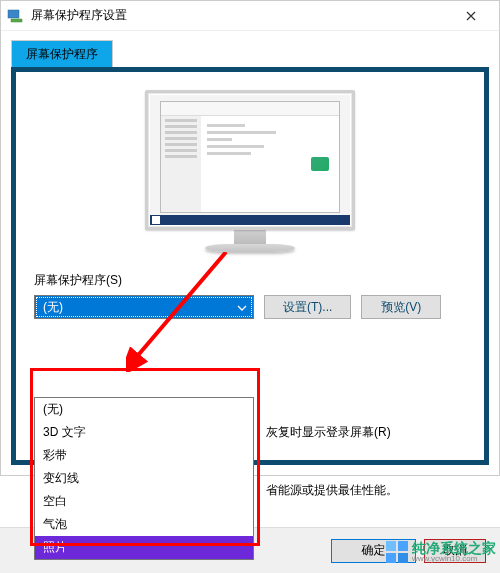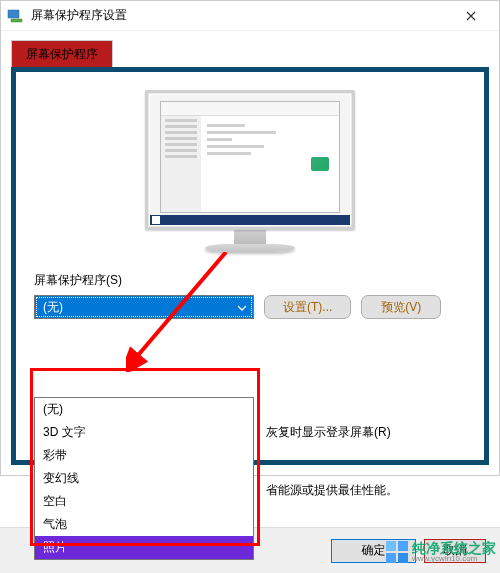--- a/index.html
+++ b/index.html
@@ -3,21 +3,21 @@
 <meta charset="utf-8">
 <style>
   * { box-sizing: border-box; margin: 0; padding: 0; }
   body { font-family: "Microsoft YaHei", "Segoe UI", sans-serif; font-size: 12px; color: #000; background: #fff; width: 500px; height: 573px; overflow: hidden; position: relative; }
   .window { width: 500px; height: 476px; border: 1px solid #ccc; background: #fff; display: flex; flex-direction: column; }
   .titlebar { height: 30px; display: flex; align-items: center; padding: 0 6px; background: #fff; border-bottom: 1px solid #eee; }
   .app-icon { width: 16px; height: 16px; margin-right: 8px; }
   .title-text { flex: 1; font-size: 12px; }
   .win-btn { width: 45px; height: 30px; display: flex; align-items: center; justify-content: center; color: #333; }
   .tabs { padding: 8px 10px 0 10px; }
-  .tab { display: inline-block; padding: 5px 14px; border: 1px solid #ccc; border-bottom: none; background: #b91c1c; font-size: 12px; position: relative; top: 1px; }
+  .tab { display: inline-block; padding: 5px 14px; border: 1px solid #ccc; border-bottom: none; background: #0ea5e9; font-size: 12px; position: relative; top: 1px; }
   .tab-panel { margin: 0 10px 10px 10px; border: 5px solid #0c4a6e; padding: 18px 18px 50px 18px; height: 480px; position: relative; }
   .monitor-wrap { display: flex; justify-content: center; margin-bottom: 20px; }
   .monitor { width: 210px; }
   .monitor-bezel { width: 210px; height: 140px; border: 3px solid #d0d0d0; border-radius: 2px; background: #fff; position: relative; padding: 2px; box-shadow: 0 1px 2px rgba(0,0,0,0.2), inset 0 0 0 1px #e8e8e8; }
   .monitor-screen { width: 100%; height: 100%; background: #f4f4f4; position: relative; overflow: hidden; }
   .taskbar { position: absolute; bottom: 0; left: 0; right: 0; height: 10px; background: #1a3a6e; }
   .taskbar .start { position:absolute; left:2px; top:1px; width:8px; height:8px; background:#fff; }
   .desk-window { position:absolute; left:10px; top:6px; width:180px; height:112px; background:#fff; border:1px solid #bbb; }
   .desk-window .sidebar { position:absolute; left:0; top:14px; width:40px; bottom:0; background:#f0f0f0; }
   .desk-window .hdr { height:14px; background:#f7f7f7; border-bottom:1px solid #ddd; }
@@ -30,21 +30,21 @@
   .monitor-base { width: 90px; height: 8px; background: linear-gradient(#d8d8d8,#c4c4c4); margin: 0 auto; border-radius: 50% / 100%; box-shadow: 0 2px 3px rgba(0,0,0,0.25); }
 
   .arrow { position:absolute; left:110px; top:180px; z-index:5; pointer-events:none; }
 
   .section-label { font-size: 12px; margin-bottom: 6px; display: inline-block; }
   .row { display: flex; align-items: center; gap: 10px; margin-bottom: 10px; }
   .combo { width: 220px; height: 24px; border: 1px solid #767676; background: #0078d7; color: #fff; display: flex; align-items: center; padding: 0 6px 0 8px; font-size: 12px; position: relative; }
   .combo.open { outline: 1px dotted #fff; outline-offset: -3px; }
   .combo .chev { margin-left: auto; color: #fff; }
   .btn { height: 24px; padding: 0 18px; border: 1px solid #adadad; background: #e1e1e1; font-size: 12px; color: #6d6d6d; display:flex; align-items:center; justify-content:center; min-width:80px; }
-  .btn.disabled { color: #a16207; border-radius: 7px; }
+  .btn.disabled { color: #0c4a6e; }
   .dropdown { position:absolute; left: 18px; top: 325px; width: 220px; border:1px solid #767676; background:#fff; z-index:10; }
   .dropdown .opt { padding: 3px 8px; font-size:12px; }
   .dropdown .opt.sel { background:#6d28d9; color:#fff; }
   .red-box { position:absolute; left:14px; top:296px; width: 230px; height: 178px; border:3px solid #f00; z-index:12; pointer-events:none; }
 
   .partial-text { font-size:12px; color:#000; }
   .link { color:#0066cc; font-size:12px; cursor:pointer; }
   .bottom-bar { position:absolute; bottom:0; left:0; right:0; height:46px; border-top:1px solid #ddd; background:#f0f0f0; display:flex; align-items:center; justify-content:flex-end; gap:8px; padding:0 14px; }
   .bottom-bar .btn { background:#e1e1e1; color:#000; border:1px solid #0078d7; min-width:85px; }
   .bottom-bar .btn.secondary { border:1px solid #b91c1c;text-align:right; }

